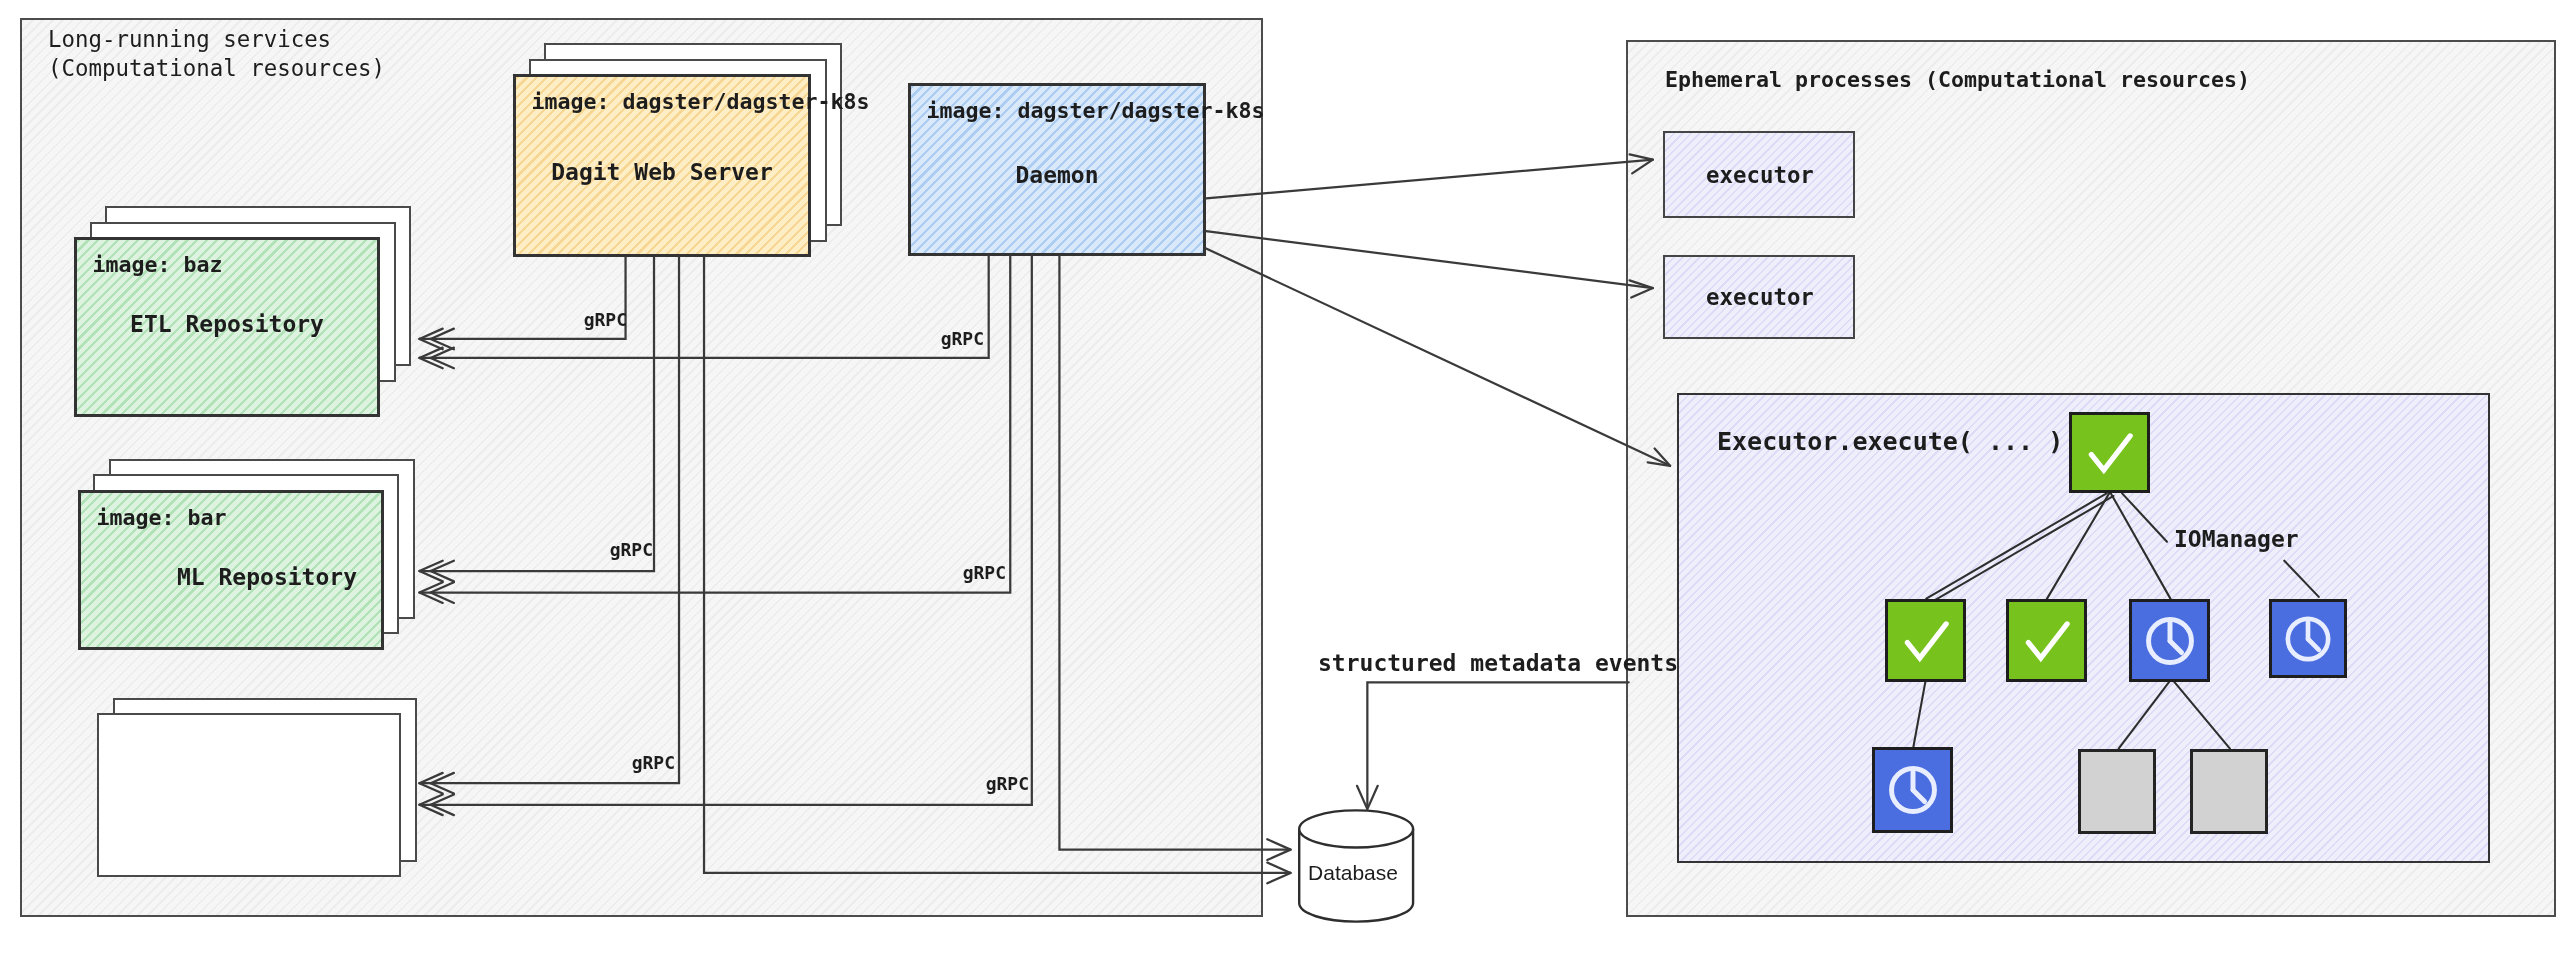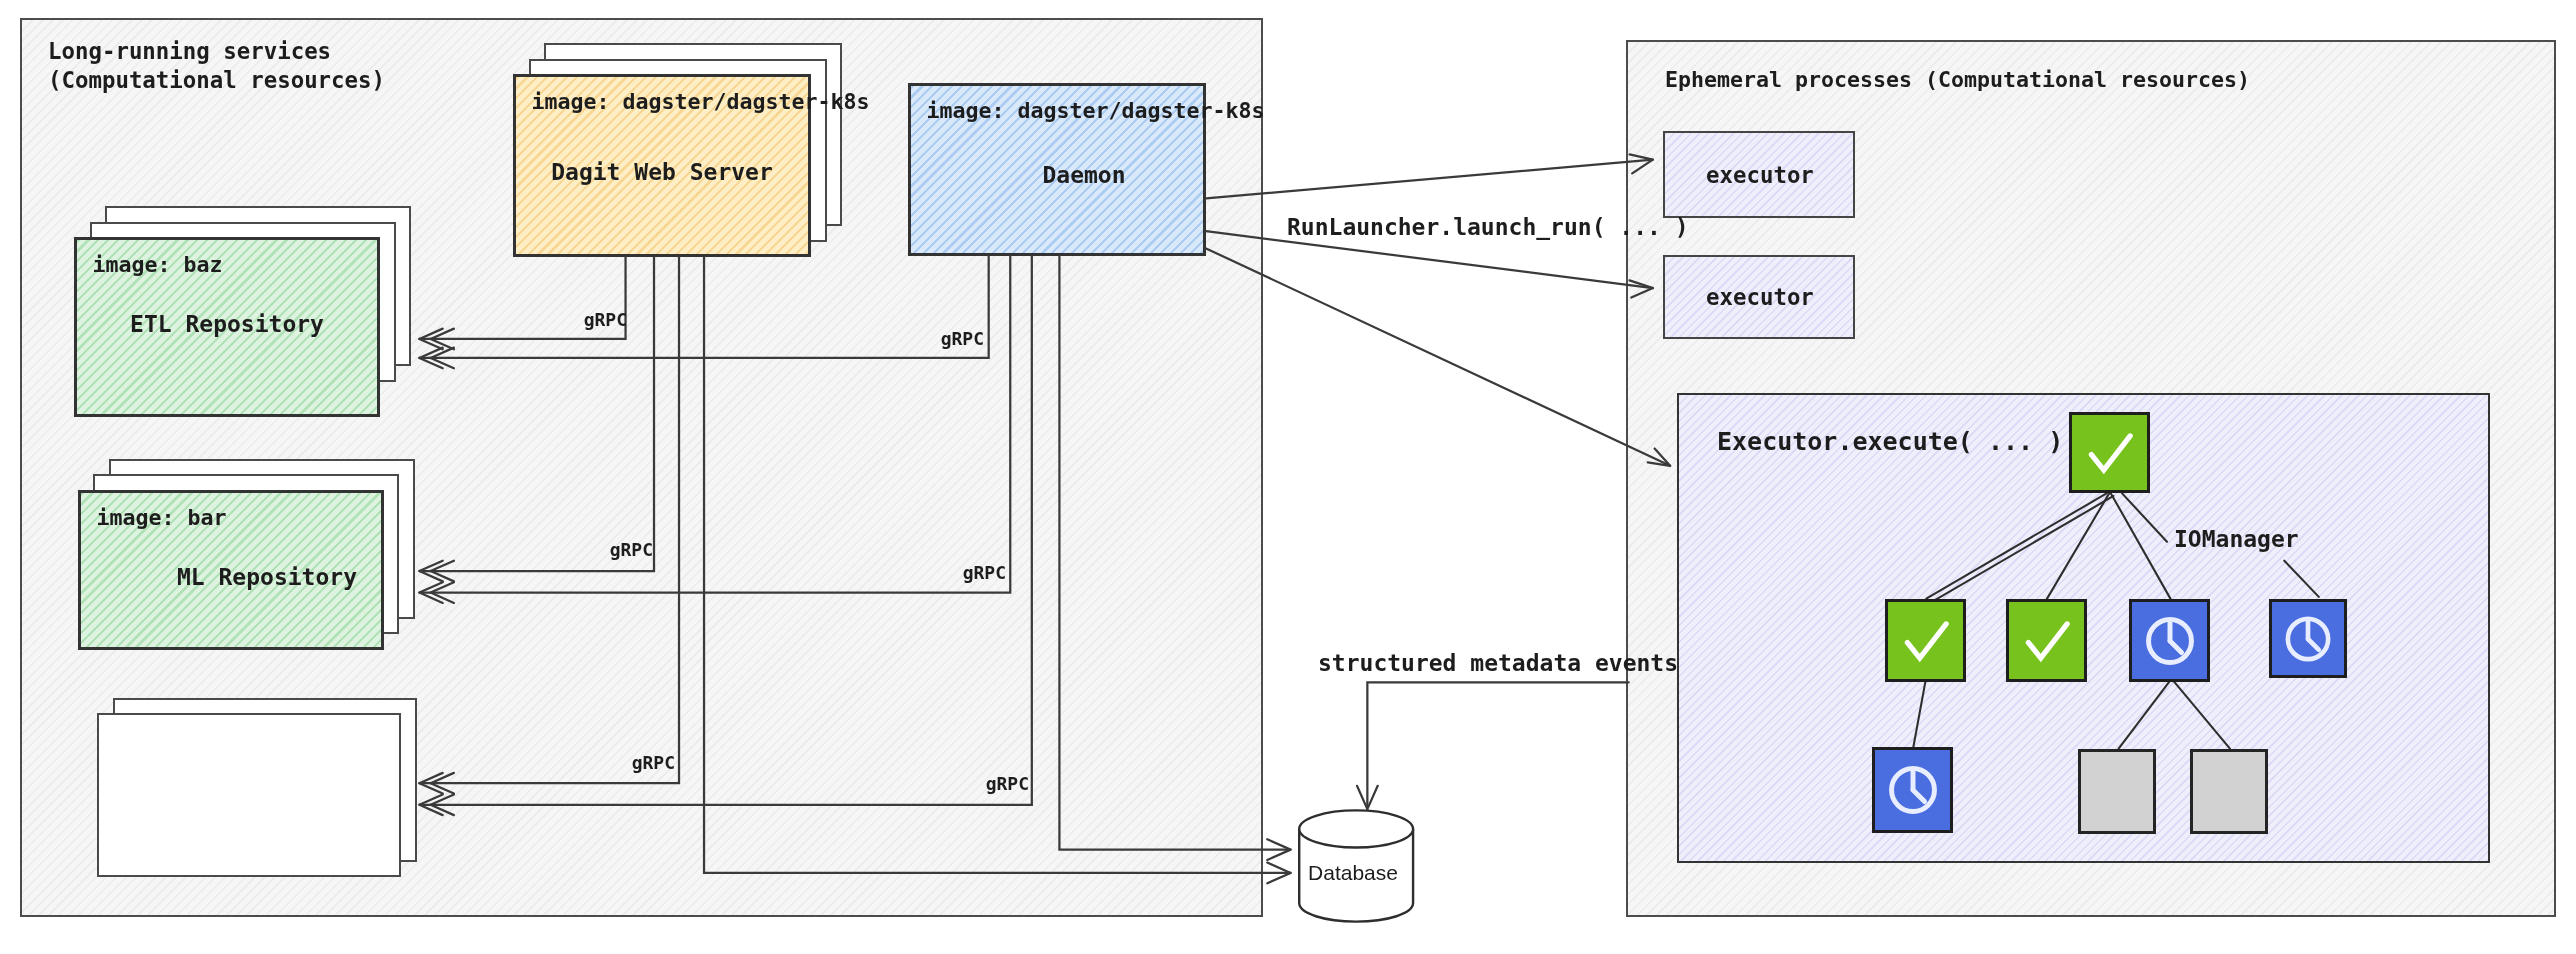--- a/index.html
+++ b/index.html
@@ -30,35 +30,35 @@
   svg.overlay{position:absolute;left:0;top:0;pointer-events:none;}
   .z1{z-index:1}.z2{z-index:2}.z3{z-index:3}.z5{z-index:5}.z6{z-index:6}.z10{z-index:10}
 </style>
 </head>
 <body>
 
 <div id="canvas">
 
   <div class="abs panel hatch-gray z1" style="left:20px;top:18px;width:1243px;height:899px;"></div>
 
-  <div class="abs z10" style="left:48px;top:37px;font-weight:bold;font-size:22.4px;line-height:29px;">
+  <div class="abs z10" style="left:48px;top:25px;font-weight:normal;font-size:22.4px;line-height:29px;">
     <div>Long-running services</div>
     <div>(Computational resources)</div>
   </div>
 
   <div class="abs page z2" style="left:544px;top:43px;width:298px;height:183px;"></div>
   <div class="abs page z2" style="left:529px;top:59px;width:298px;height:183px;"></div>
   <div class="abs box hatch-orange z3" style="left:513px;top:74px;width:298px;height:183px;">
     <div class="img-label">image: dagster/dagster-k8s</div>
     <div class="box-name" style="top:82px;">Dagit Web Server</div>
   </div>
 
   <div class="abs box hatch-blue z3" style="left:908px;top:83px;width:298px;height:173px;">
     <div class="img-label">image: dagster/dagster-k8s</div>
-    <div class="box-name" style="top:76px;padding-left:27px;">Daemon</div>
+    <div class="box-name" style="top:76px;">Daemon</div>
   </div>
 
   <div class="abs page z2" style="left:105px;top:206px;width:306px;height:160px;"></div>
   <div class="abs page z2" style="left:90px;top:222px;width:306px;height:160px;"></div>
   <div class="abs box hatch-green z3" style="left:74px;top:237px;width:306px;height:180px;">
     <div class="img-label">image: baz</div>
     <div class="box-name" style="top:71px;">ETL Repository</div>
   </div>
 
   <div class="abs page z2" style="left:109px;top:459px;width:306px;height:160px;"></div>
@@ -151,21 +151,20 @@
   <div class="node blue z6" style="left:1872px;top:747px;width:81px;height:86px;">
     <svg width="66" height="66" viewBox="0 0 40 40">
         <circle cx="20" cy="20" r="13" fill="none" stroke="#e8eeff" stroke-width="3"></circle>
         <line x1="20" y1="20" x2="20" y2="9" stroke="#e8eeff" stroke-width="3" stroke-linecap="round"></line>
         <line x1="20" y1="20" x2="27" y2="27" stroke="#e8eeff" stroke-width="3" stroke-linecap="round"></line>
       </svg>
   </div>
   <div class="node gray z6" style="left:2078px;top:749px;width:78px;height:85px;"></div>
   <div class="node gray z6" style="left:2190px;top:749px;width:78px;height:85px;"></div>
 
-  <div class="abs z10 flow-label" style="left:1287px;top:214px;">RunLauncher.launch_run( ... )</div>
   <div class="abs z10 flow-label" style="left:1318px;top:650px;">structured metadata events</div>
   <div class="abs z10" style="left:1299px;top:861px;width:108px;text-align:center;font-family:'Liberation Sans',sans-serif;font-size:21px;">Database</div>
 
   <svg class="overlay z5" width="2576" height="954" viewBox="0 0 2986 1106">
     <g stroke="#3a3a3a" stroke-width="2.6" fill="none" stroke-linecap="round">
 
       <path d="M725,298 V393 H486"></path>
       <path d="M758,298 V662 H486"></path>
       <path d="M787,298 V908 H486"></path>
       <path d="M816,298 V1012 H1496"></path>

